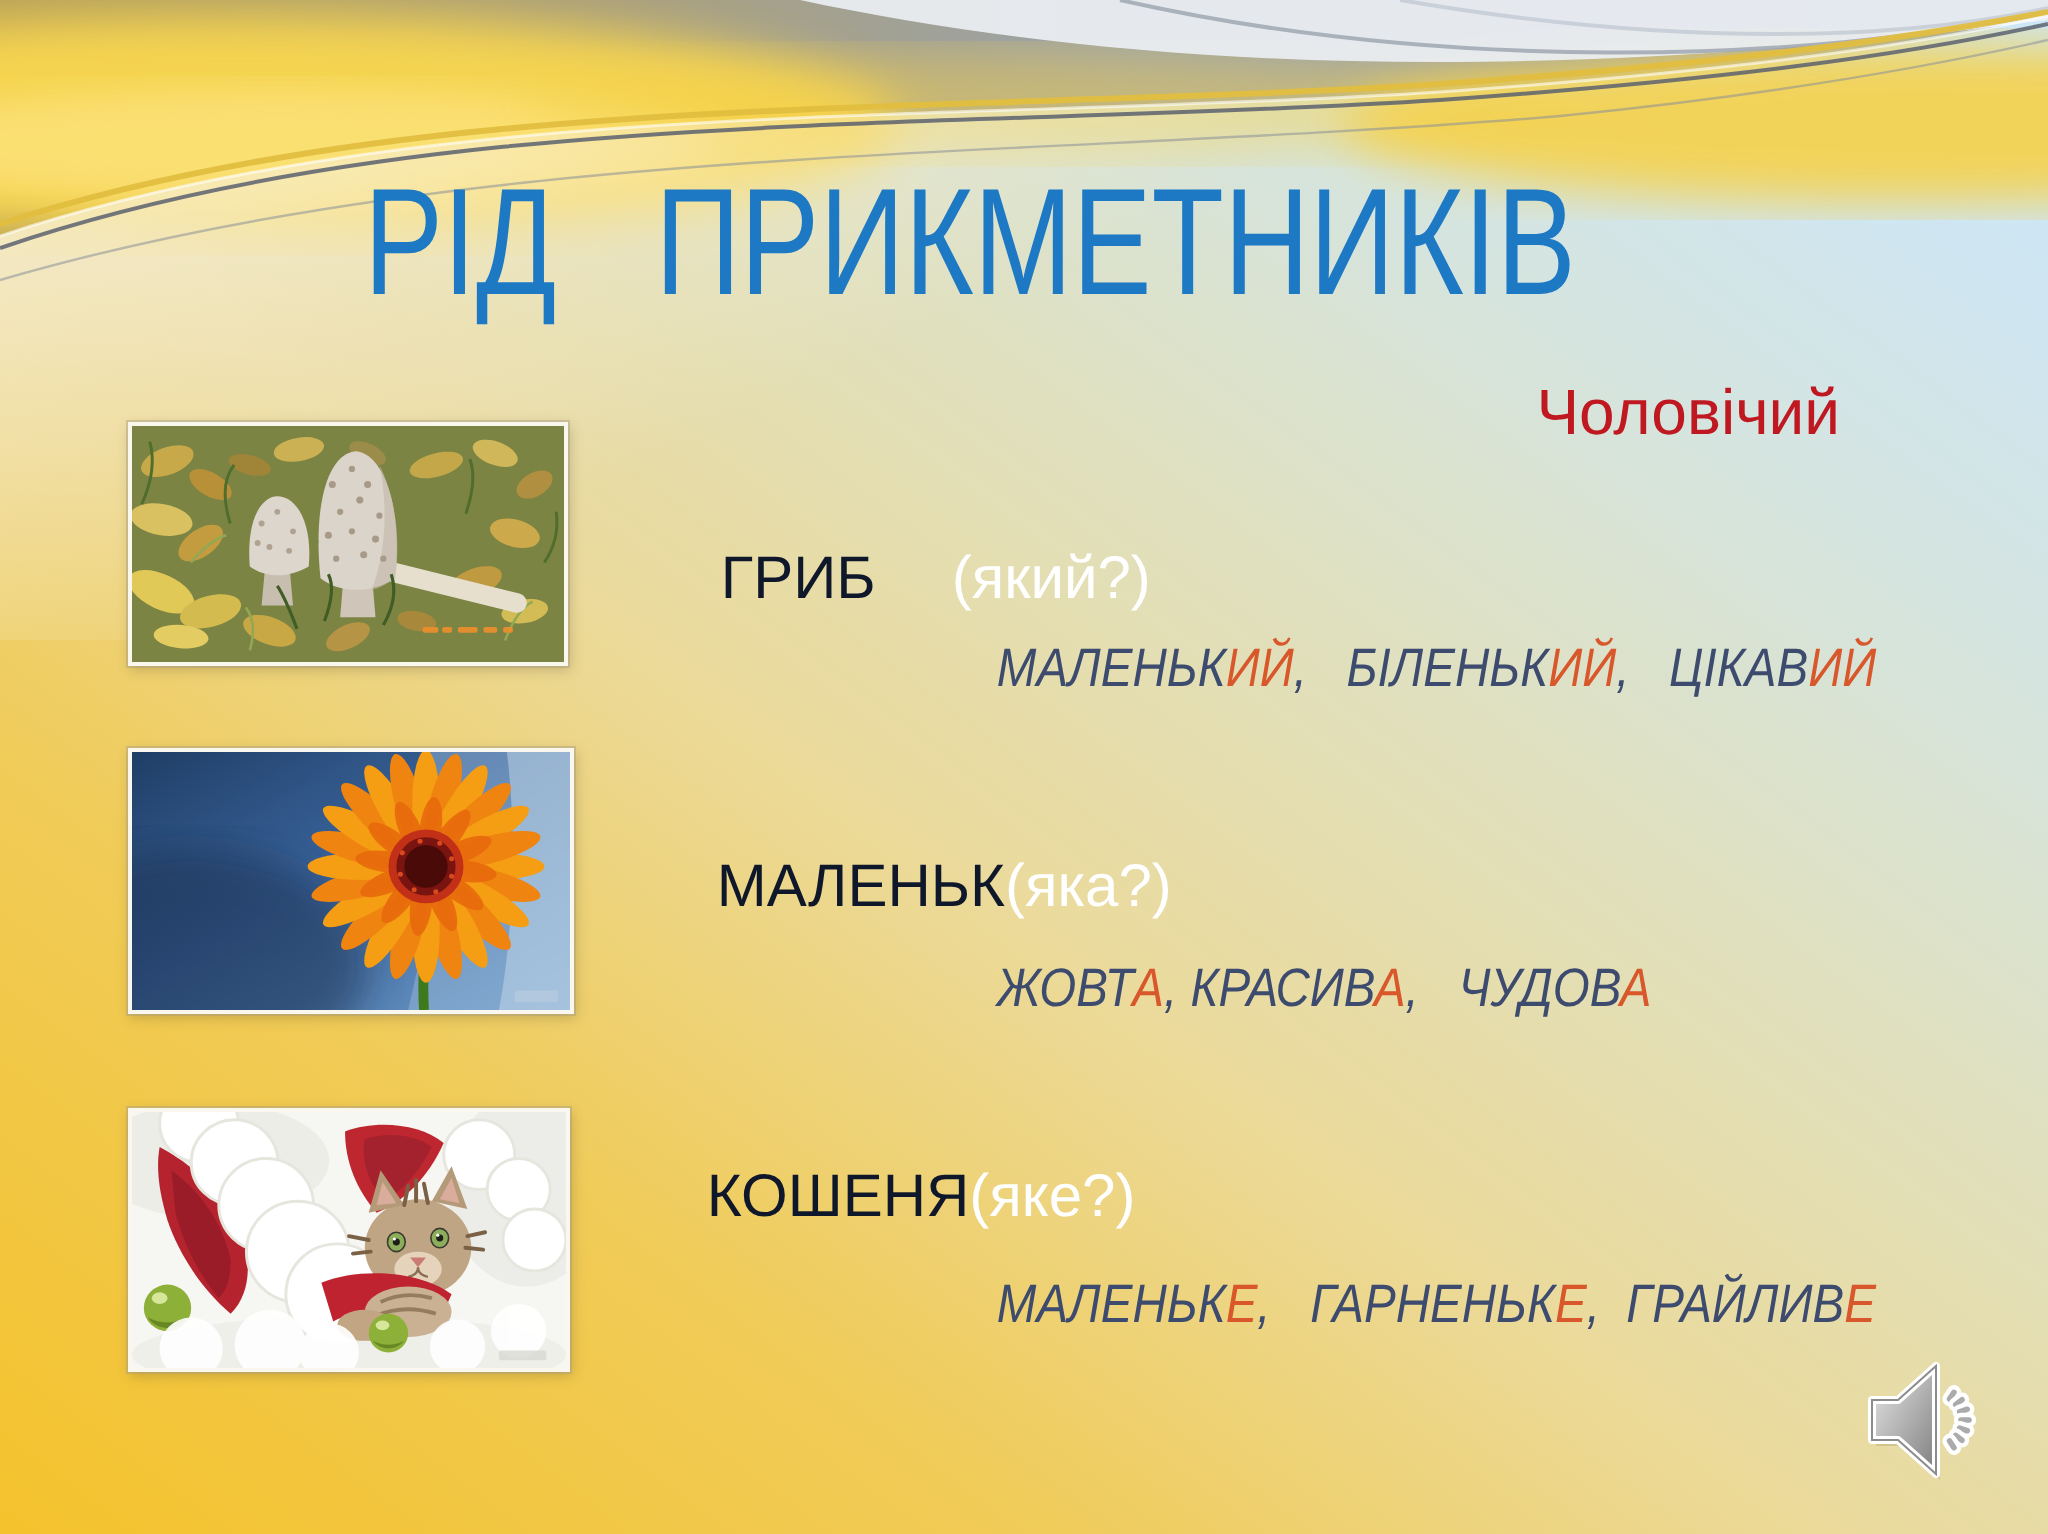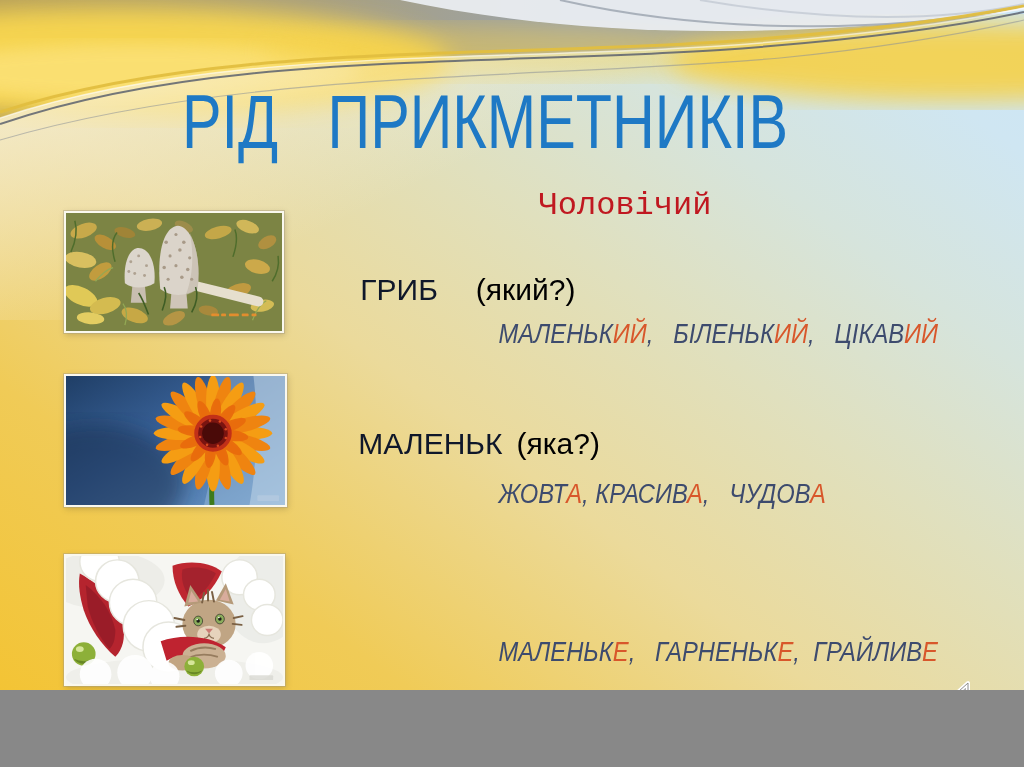--- a/index.html
+++ b/index.html
@@ -1,33 +1,33 @@
 <!DOCTYPE html>
 <html><head>
 <meta charset="utf-8">
 <style>
   html,body{margin:0;padding:0;background:#888;}
   #slide{
-    position:relative;width:1024px;height:690px;overflow:hidden;
+    position:relative;width:1024px;height:767px;overflow:hidden;
     font-family:"Liberation Sans","DejaVu Sans",sans-serif;
   }
   #bg-decor{position:absolute;left:0;top:0;width:1024px;height:767px;pointer-events:none;}
   .abs{position:absolute;}
   #title{
     left:182px;top:82px;color:#1E79C5;font-size:76px;line-height:1.05;font-weight:400;
   }
   #title .t{display:inline-block;transform:scaleX(.78);transform-origin:0 50%;white-space:pre;}
   .gender{
-    left:330px;width:590px;text-align:center;color:#C01820;font-size:32px;line-height:1.15;font-family:Liberation Mono, monospace;
+    left:330px;width:590px;text-align:right;color:#C01820;font-size:32px;line-height:1.15;
   }
   .noun-row{font-size:30px;line-height:1.15;white-space:pre;}
   .noun{color:#0f172a;}
-  .question{color:#000000;}
+  .question{color:#ffffff;}
   .q-wide{margin-left:38px;}
-  .q-narrow{margin-left:14px;}
+  .q-narrow{}
   .adj-row{
     left:472px;font-size:27px;font-style:italic;line-height:1.15;white-space:pre;
     transform:scaleX(.88);transform-origin:0 50%;
   }
   .stem{color:#3D4B6E;}
   .end{color:#D8572B;}
   .photo{
     margin:0;padding:0;background:#fff;border:2px solid #FAF8EE;box-sizing:border-box;
     box-shadow:0 0 0 1px rgba(170,160,130,.45), 1px 2px 6px rgba(90,80,50,.28);
   }
@@ -97,20 +97,23 @@
     <span class="stem">МАЛЕНЬК</span><span class="end">ИЙ</span><span class="stem">,   </span><span class="stem">БІЛЕНЬК</span><span class="end">ИЙ</span><span class="stem">,   </span><span class="stem">ЦІКАВ</span><span class="end">ИЙ</span>
   </div>
 
   <div class="abs noun-row" style="top:392px;left:325px">
     <span class="noun">МАЛЕНЬК</span><span class="question q-narrow">(яка?)</span>
   </div>
   <div class="abs adj-row" style="top:448px">
     <span class="stem">ЖОВТ</span><span class="end">А</span><span class="stem">, </span><span class="stem">КРАСИВ</span><span class="end">А</span><span class="stem">,   </span><span class="stem">ЧУДОВ</span><span class="end">А</span>
   </div>
 
+  <div class="abs noun-row" style="top:547px;left:320px">
+    <span class="noun">КОШЕНЯ</span><span class="question q-narrow">(яке?)</span>
+  </div>
   <div class="abs adj-row" style="top:606px">
     <span class="stem">МАЛЕНЬК</span><span class="end">Е</span><span class="stem">,   </span><span class="stem">ГАРНЕНЬК</span><span class="end">Е</span><span class="stem">,  </span><span class="stem">ГРАЙЛИВ</span><span class="end">Е</span>
   </div>
 
   <figure class="abs photo" style="left:64px;top:211px;width:220px;height:122px;">
     <svg viewBox="0 0 220 121" preserveAspectRatio="none">
       <rect width="220" height="121" fill="#7C8444"></rect>
       <g>
         <ellipse cx="18" cy="18" rx="14" ry="7" fill="#C8A94A" transform="rotate(-20 18 18)"></ellipse>
         <ellipse cx="40" cy="30" rx="12" ry="6" fill="#B89038" transform="rotate(30 40 30)"></ellipse>

